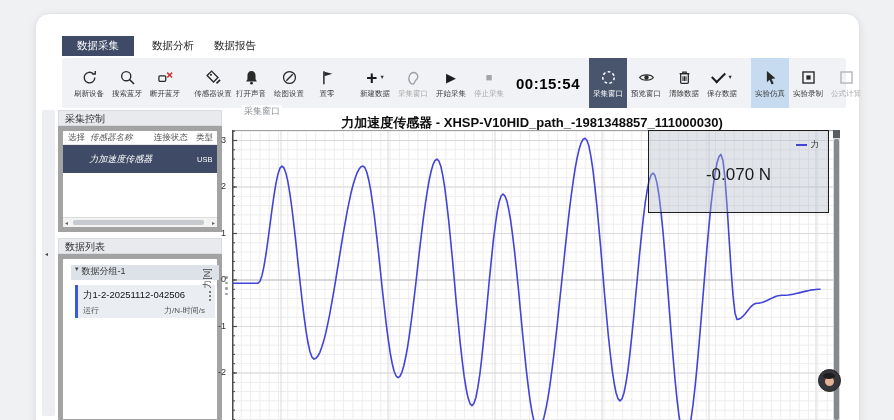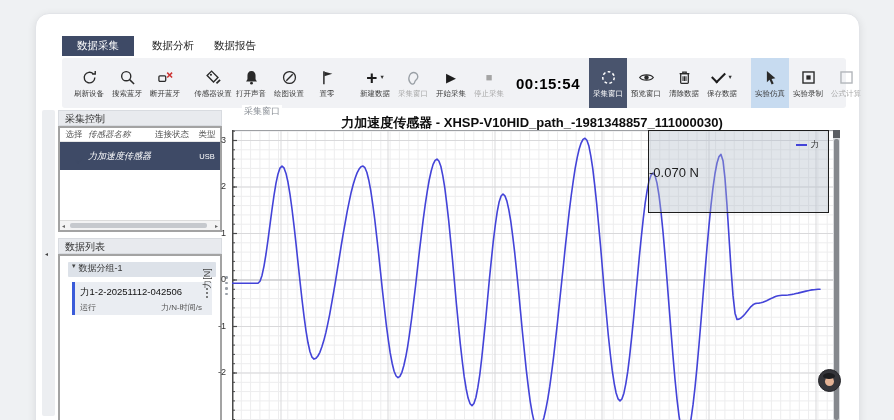--- a/index.html
+++ b/index.html
@@ -35,21 +35,21 @@
   .timer{font-size:15px;font-weight:bold;color:#000;margin:0 9px 0 8px;letter-spacing:.5px;}
 
   
   .side-strip{position:absolute;left:42px;top:110px;width:13px;height:306px;background:#eceef1;border-radius:2px;}
   .side-strip .arr{position:absolute;left:3px;top:140px;font-size:6px;color:#444;}
 
   
   .phead{position:absolute;left:58px;width:164px;height:16px;background:#e8eaee;border:1px solid #d8dbe0;
          box-sizing:border-box;font-size:10px;color:#333;line-height:15px;padding-left:6px;}
   .p1head{top:110px;}  .p2head{top:238px;}
-  .pbody{position:absolute;left:58px;width:164px;background:#fff;border:2px solid #a3a3a3;box-sizing:border-box;}
+  .pbody{position:absolute;left:58px;width:164px;background:#fff;border:5px solid #a3a3a3;box-sizing:border-box;}
   .p1body{top:126px;height:106px;}
   .p2body{top:254px;height:170px;}
 
   .trow{display:flex;align-items:center;}
   .thead{height:13px;font-size:8.5px;color:#555;border-bottom:1px solid #e6e6e6;}
   .c1{width:28px;text-align:center;} .c2{width:62px;font-style:italic;} .c3{width:44px;text-align:center;} .c4{width:26px;text-align:center;}
   .sensor-row{height:28px;background:#3e4a66;color:#fff;}
   .sensor-row .name{font-size:9px;white-space:nowrap;}
   .cbx{width:9px;height:9px;background:#fff;border-radius:1px;margin:0 auto;position:relative;}
   .cbx i{position:absolute;left:1.5px;top:1.5px;display:block;width:5px;height:3px;
@@ -79,21 +79,21 @@
   .chart-title{position:absolute;left:232px;top:114px;width:600px;text-align:center;
                font-size:13px;font-weight:bold;color:#0d0d0d;white-space:nowrap;}
   .ylab{position:absolute;left:185px;top:272px;width:44px;text-align:center;font-size:9px;color:#444;
         transform:rotate(-90deg);}
   #y-labels{position:absolute;left:198px;top:130px;width:30px;height:290px;}
   .ytick{position:absolute;right:2px;width:28px;text-align:right;font-size:9px;color:#333;}
   #plot-svg{position:absolute;left:232px;top:130px;}
 
   .selbox{position:absolute;left:648px;top:130px;width:181px;height:83px;border:1.5px solid #1d1d1d;
           background:rgba(176,186,199,.38);box-sizing:border-box;}
-  .annot{display:block;text-align:left;margin-top:34px;font-size:13px;color:#1c1c1c;}
+  .annot{display:block;text-align:center;margin-top:34px;font-size:17px;color:#1c1c1c;}
   .legend{position:absolute;right:9px;top:8px;display:flex;align-items:center;gap:4px;}
   .legend .dash{width:11px;height:2px;background:#4343d8;}
   .legend .lname{font-size:8.5px;color:#333;}
 
   .vscroll{position:absolute;left:833px;top:130px;width:7px;height:290px;background:#dadcdf;}
   .vscroll .cap{position:absolute;left:0;top:0;width:7px;height:8px;background:#5a5d62;}
   .vscroll .thumb{position:absolute;left:1px;top:9px;width:5px;height:281px;background:#85888d;border-radius:2px;}
 
   .avatar{position:absolute;left:818px;top:369px;width:23px;height:23px;border-radius:50%;
           background:#35353a;border:1.5px solid #26262a;box-sizing:border-box;overflow:hidden;}

